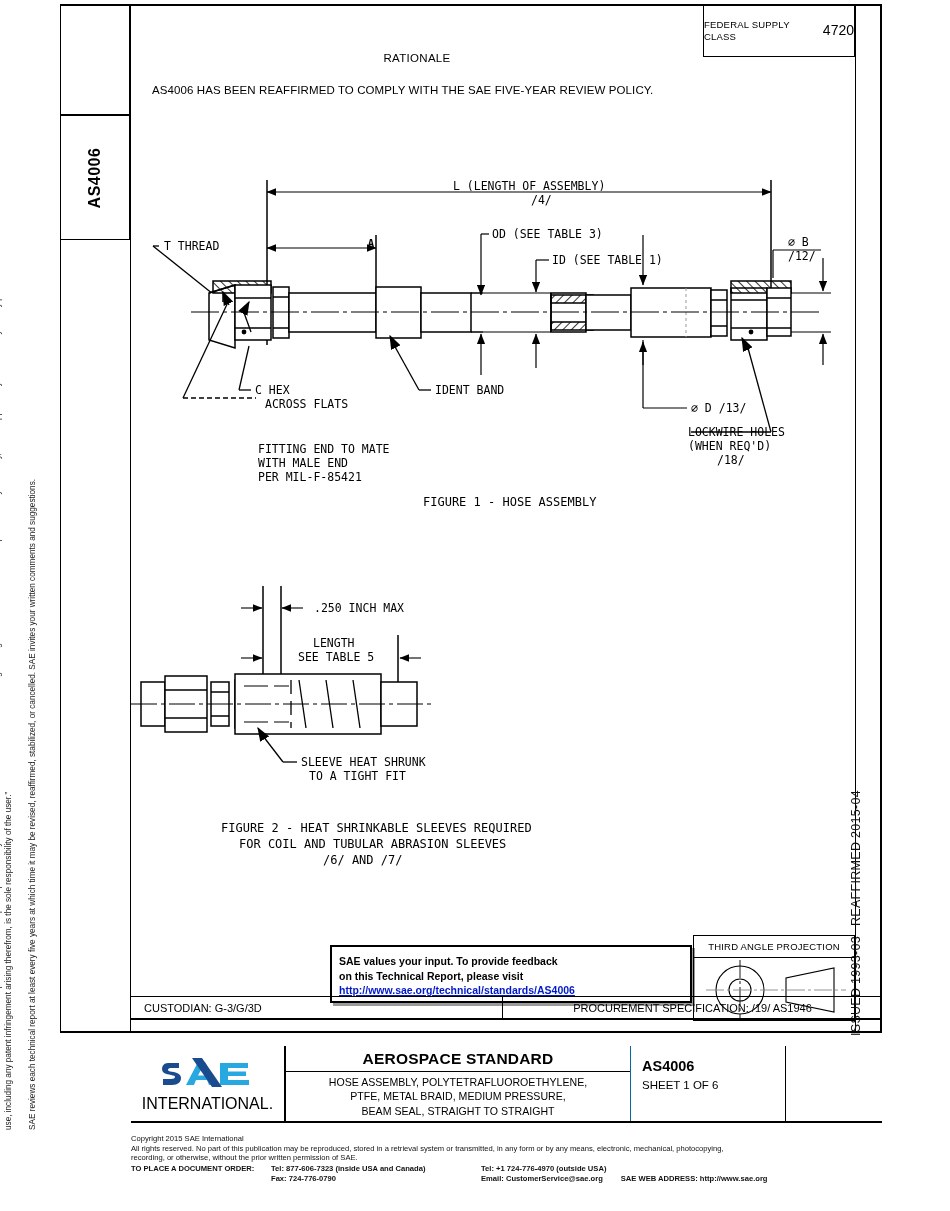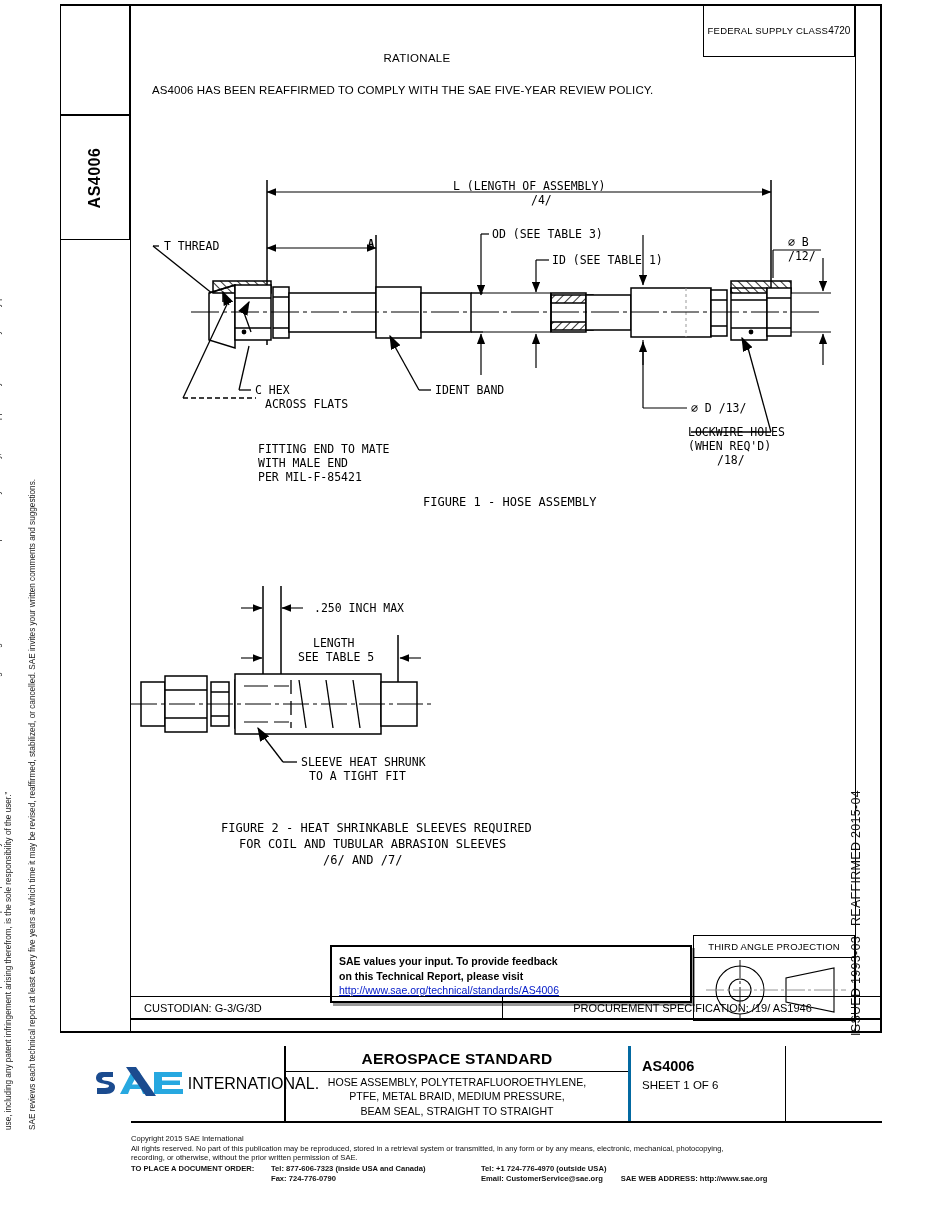--- a/index.html
+++ b/index.html
@@ -95,21 +95,21 @@
   .fsc-box {
     position: absolute;
     left: 703px; top: 5px;
     width: 152px; height: 52px;
     border: 1px solid #000;
     display: flex; flex-direction: row;
     align-items: center; justify-content: center;
     line-height: 1.25;
   }
   .fsc-box .l1 { font-size: 9.5px; letter-spacing: 0.2px; }
-  .fsc-box .l2 { font-size: 10px; }
+  .fsc-box .l2 { font-size: 14px; }
 
   
   .rationale-title {
     position: absolute;
     left: 131px; top: 52px; width: 572px;
     text-align: center;
     font-size: 11.5px;
     letter-spacing: 0.3px;
   }
   .rationale-body {
@@ -135,21 +135,21 @@
     border: 2px solid #000;
     background: #fff;
     box-shadow: 3px 3px 0 #9a9a9a;
     padding: 7px 7px;
   }
   .feedback-box .fl {
     font-size: 10.5px; font-weight: bold; line-height: 14.5px;
     color: #000;
   }
   .feedback-box .flink {
-    font-size: 10.5px; font-weight: normal; line-height: 14.5px;
+    font-size: 10.5px; font-weight: bold; line-height: 14.5px;
     color: #0018c8; text-decoration: underline;
     display: block;
   }
 
   
   .tap-box {
     position: absolute;
     left: 693px; top: 935px;
     width: 162px; height: 86px;
     border: 1px solid #000;
@@ -188,25 +188,25 @@
     position: absolute;
     left: 131px; top: 1046px;
     width: 751px; height: 77px;
     border-bottom: 2px solid #000;
     display: flex;
   }
   .tb-logo {
     width: 155px;
     border-right: 2px solid #000;
     display: flex; align-items: center; justify-content: center;
-    flex-direction: row;
+    flex-direction: column;
   }
   .tb-mid {
     width: 345px;
-    border-right: 3px solid #0369a1;
+    border-right: 1px solid #0369a1;
     display: flex; flex-direction: column;
   }
   .tb-mid .as-title {
     height: 26px;
     display: flex; align-items: center; justify-content: center;
     font-size: 15.5px; font-weight: bold; letter-spacing: 0.2px;
     border-bottom: 1px solid #000;
   }
   .tb-mid .as-sub {
     flex: 1;

